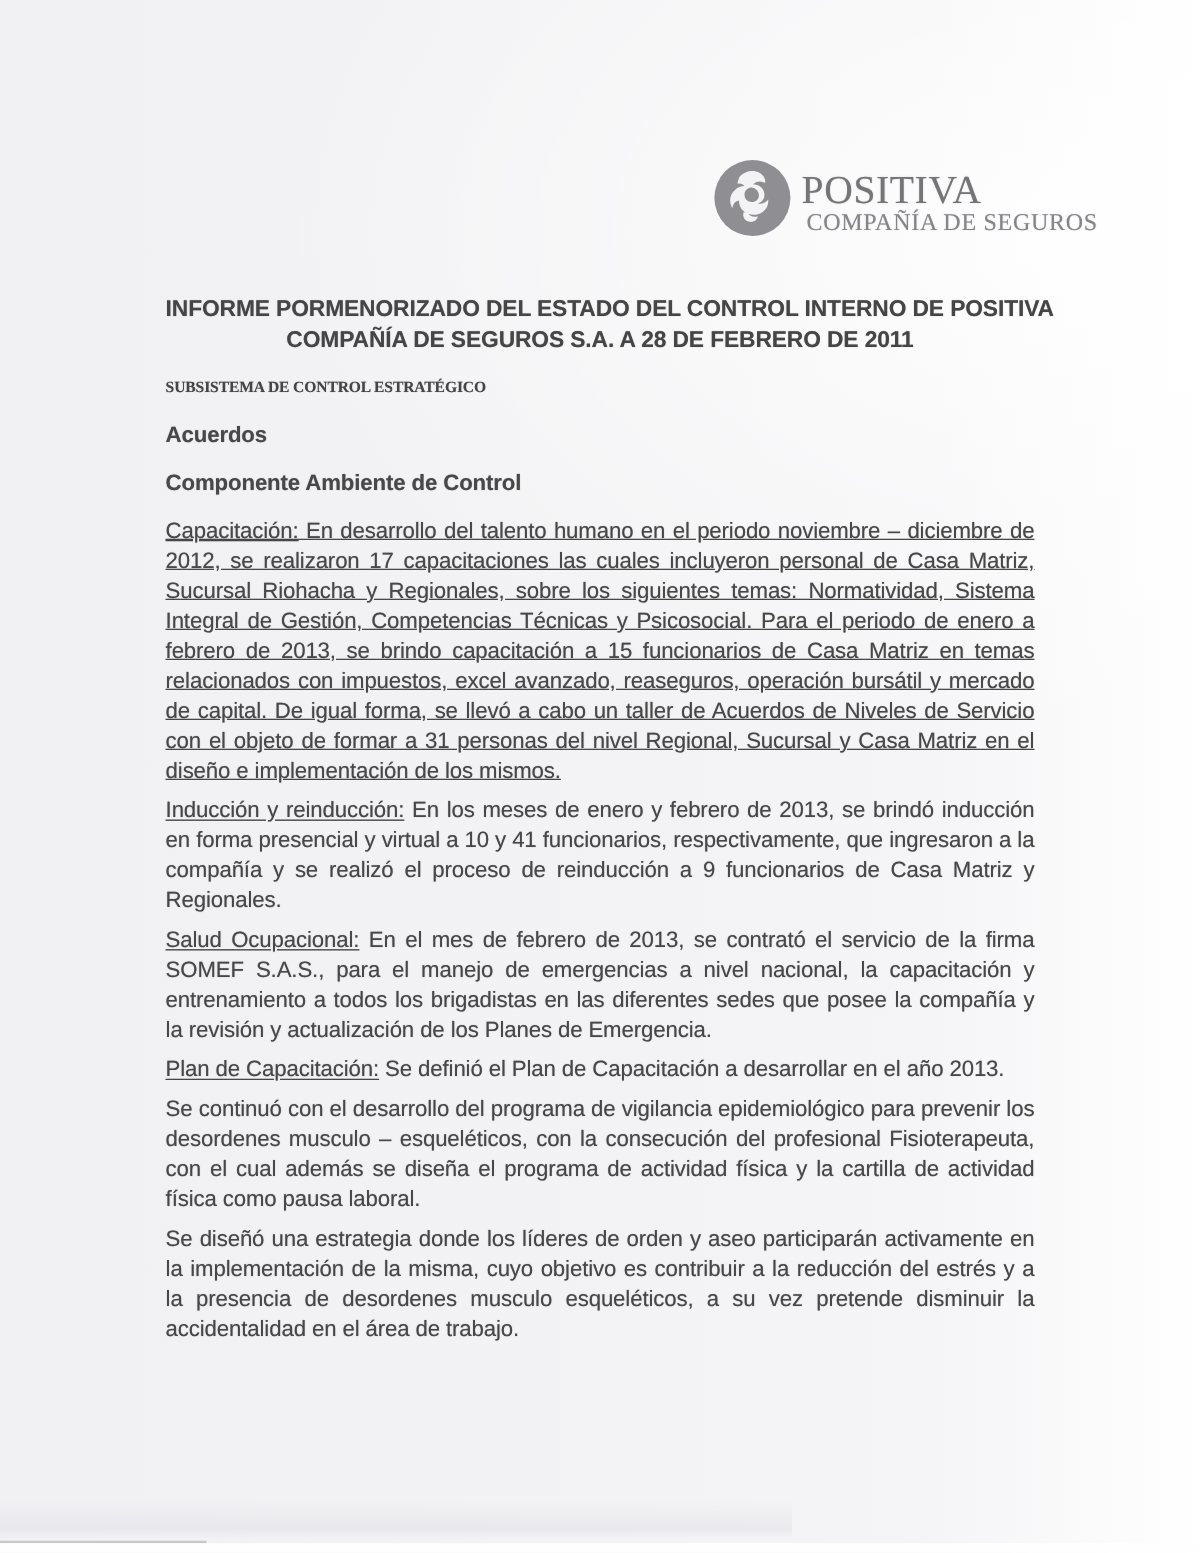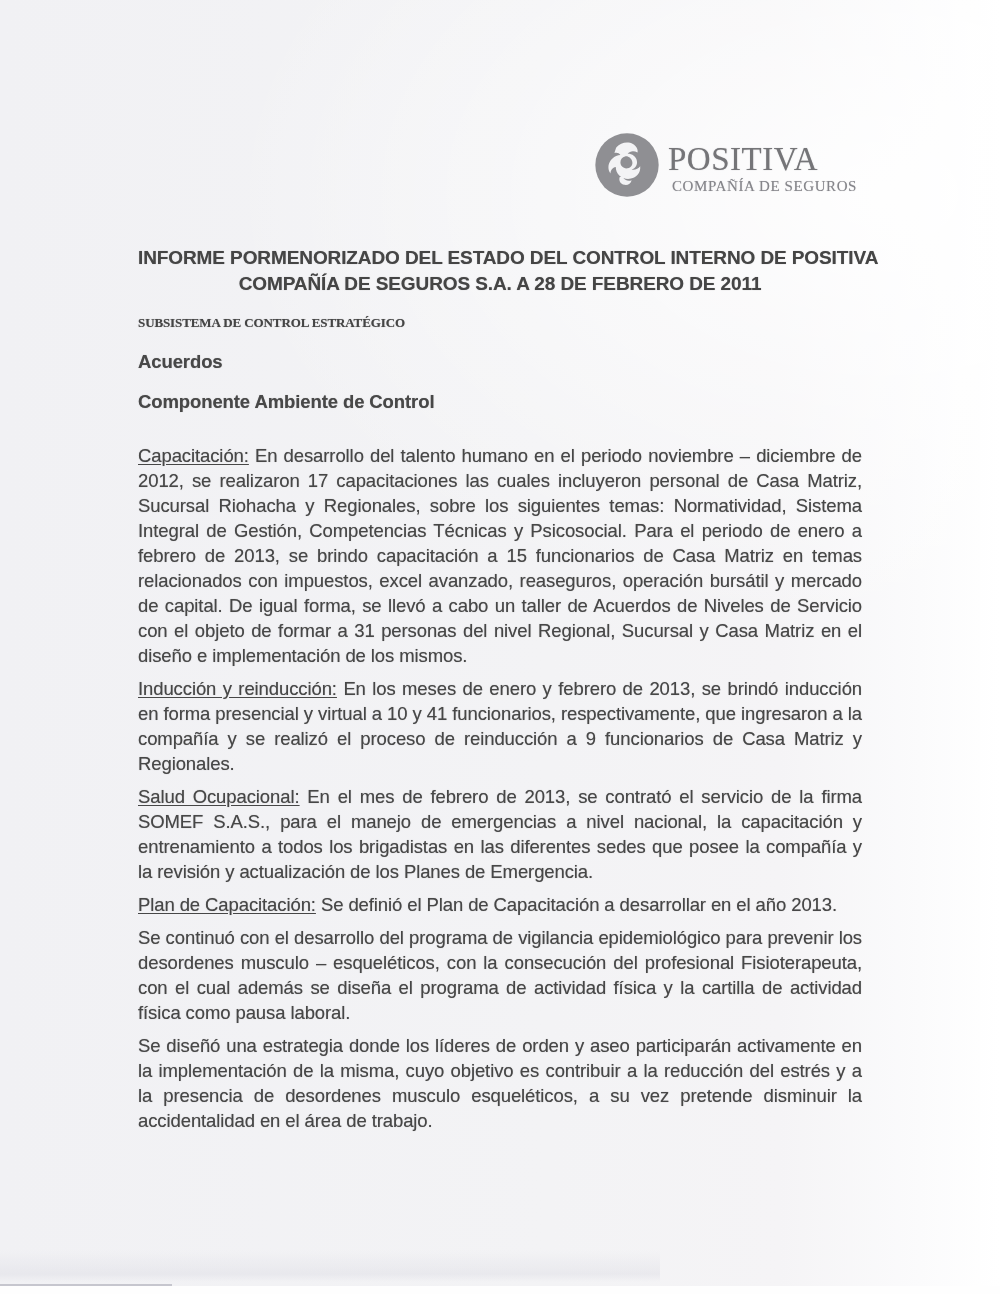--- a/index.html
+++ b/index.html
@@ -22,42 +22,42 @@
   .logo-text { margin-left:8px; padding-top:16px; }
   .brand {
     font-family:"Liberation Serif", serif;
     font-size:33px; line-height:34px;
     letter-spacing:0.5px;
     color:#757578;
     text-shadow:0 0 1px rgba(120,120,125,0.5);
   }
   .tagline {
     font-family:"Liberation Serif", serif;
-    font-size:15px; line-height:18px;
+    font-size:20px; line-height:18px;
     letter-spacing:0.6px;
     color:#85858a;
     margin-top:1px; margin-left:4px;
     text-shadow:0 0 1px rgba(130,130,138,0.45);
   }
   
   .content {
     position:absolute; left:138px; top:245px; width:724px;
     color:#474747;
     font-size:18.5px; line-height:25px;
     text-align:justify;
     letter-spacing:-0.1px;
     text-shadow:0 0 0.8px rgba(72,72,72,0.55);
   }
   .title { text-align:center; font-weight:bold; font-size:19px; line-height:26px; color:#454545; }
   .title div { white-space:nowrap; }
   .subtitle { margin-top:13px; text-align:left; font-weight:bold; font-size:13px; line-height:25px; color:#454545;font-family:Liberation Serif, serif; }
   .heading { margin-top:14px; font-weight:bold; color:#484848; }
   .heading2 { margin-top:15px; font-weight:bold; color:#484848; }
   .para { margin:8px 0 0 0; }
-  .para.first { margin-top:29px; }
+  .para.first { margin-top:15px;text-decoration:underline; }
   .lead { text-decoration:underline; text-underline-offset:2px; }
   
   .artifact-band {
     position:absolute; left:0; top:1250px; width:660px; height:32px;
     background:linear-gradient(180deg, rgba(214,214,224,0) 0%, rgba(210,210,220,0.30) 75%, rgba(210,210,220,0) 100%);
   }
   .artifact-hairline {
     position:absolute; left:0; top:1284px; width:172px; height:2px;
     background:#c6c6ce;
   }

